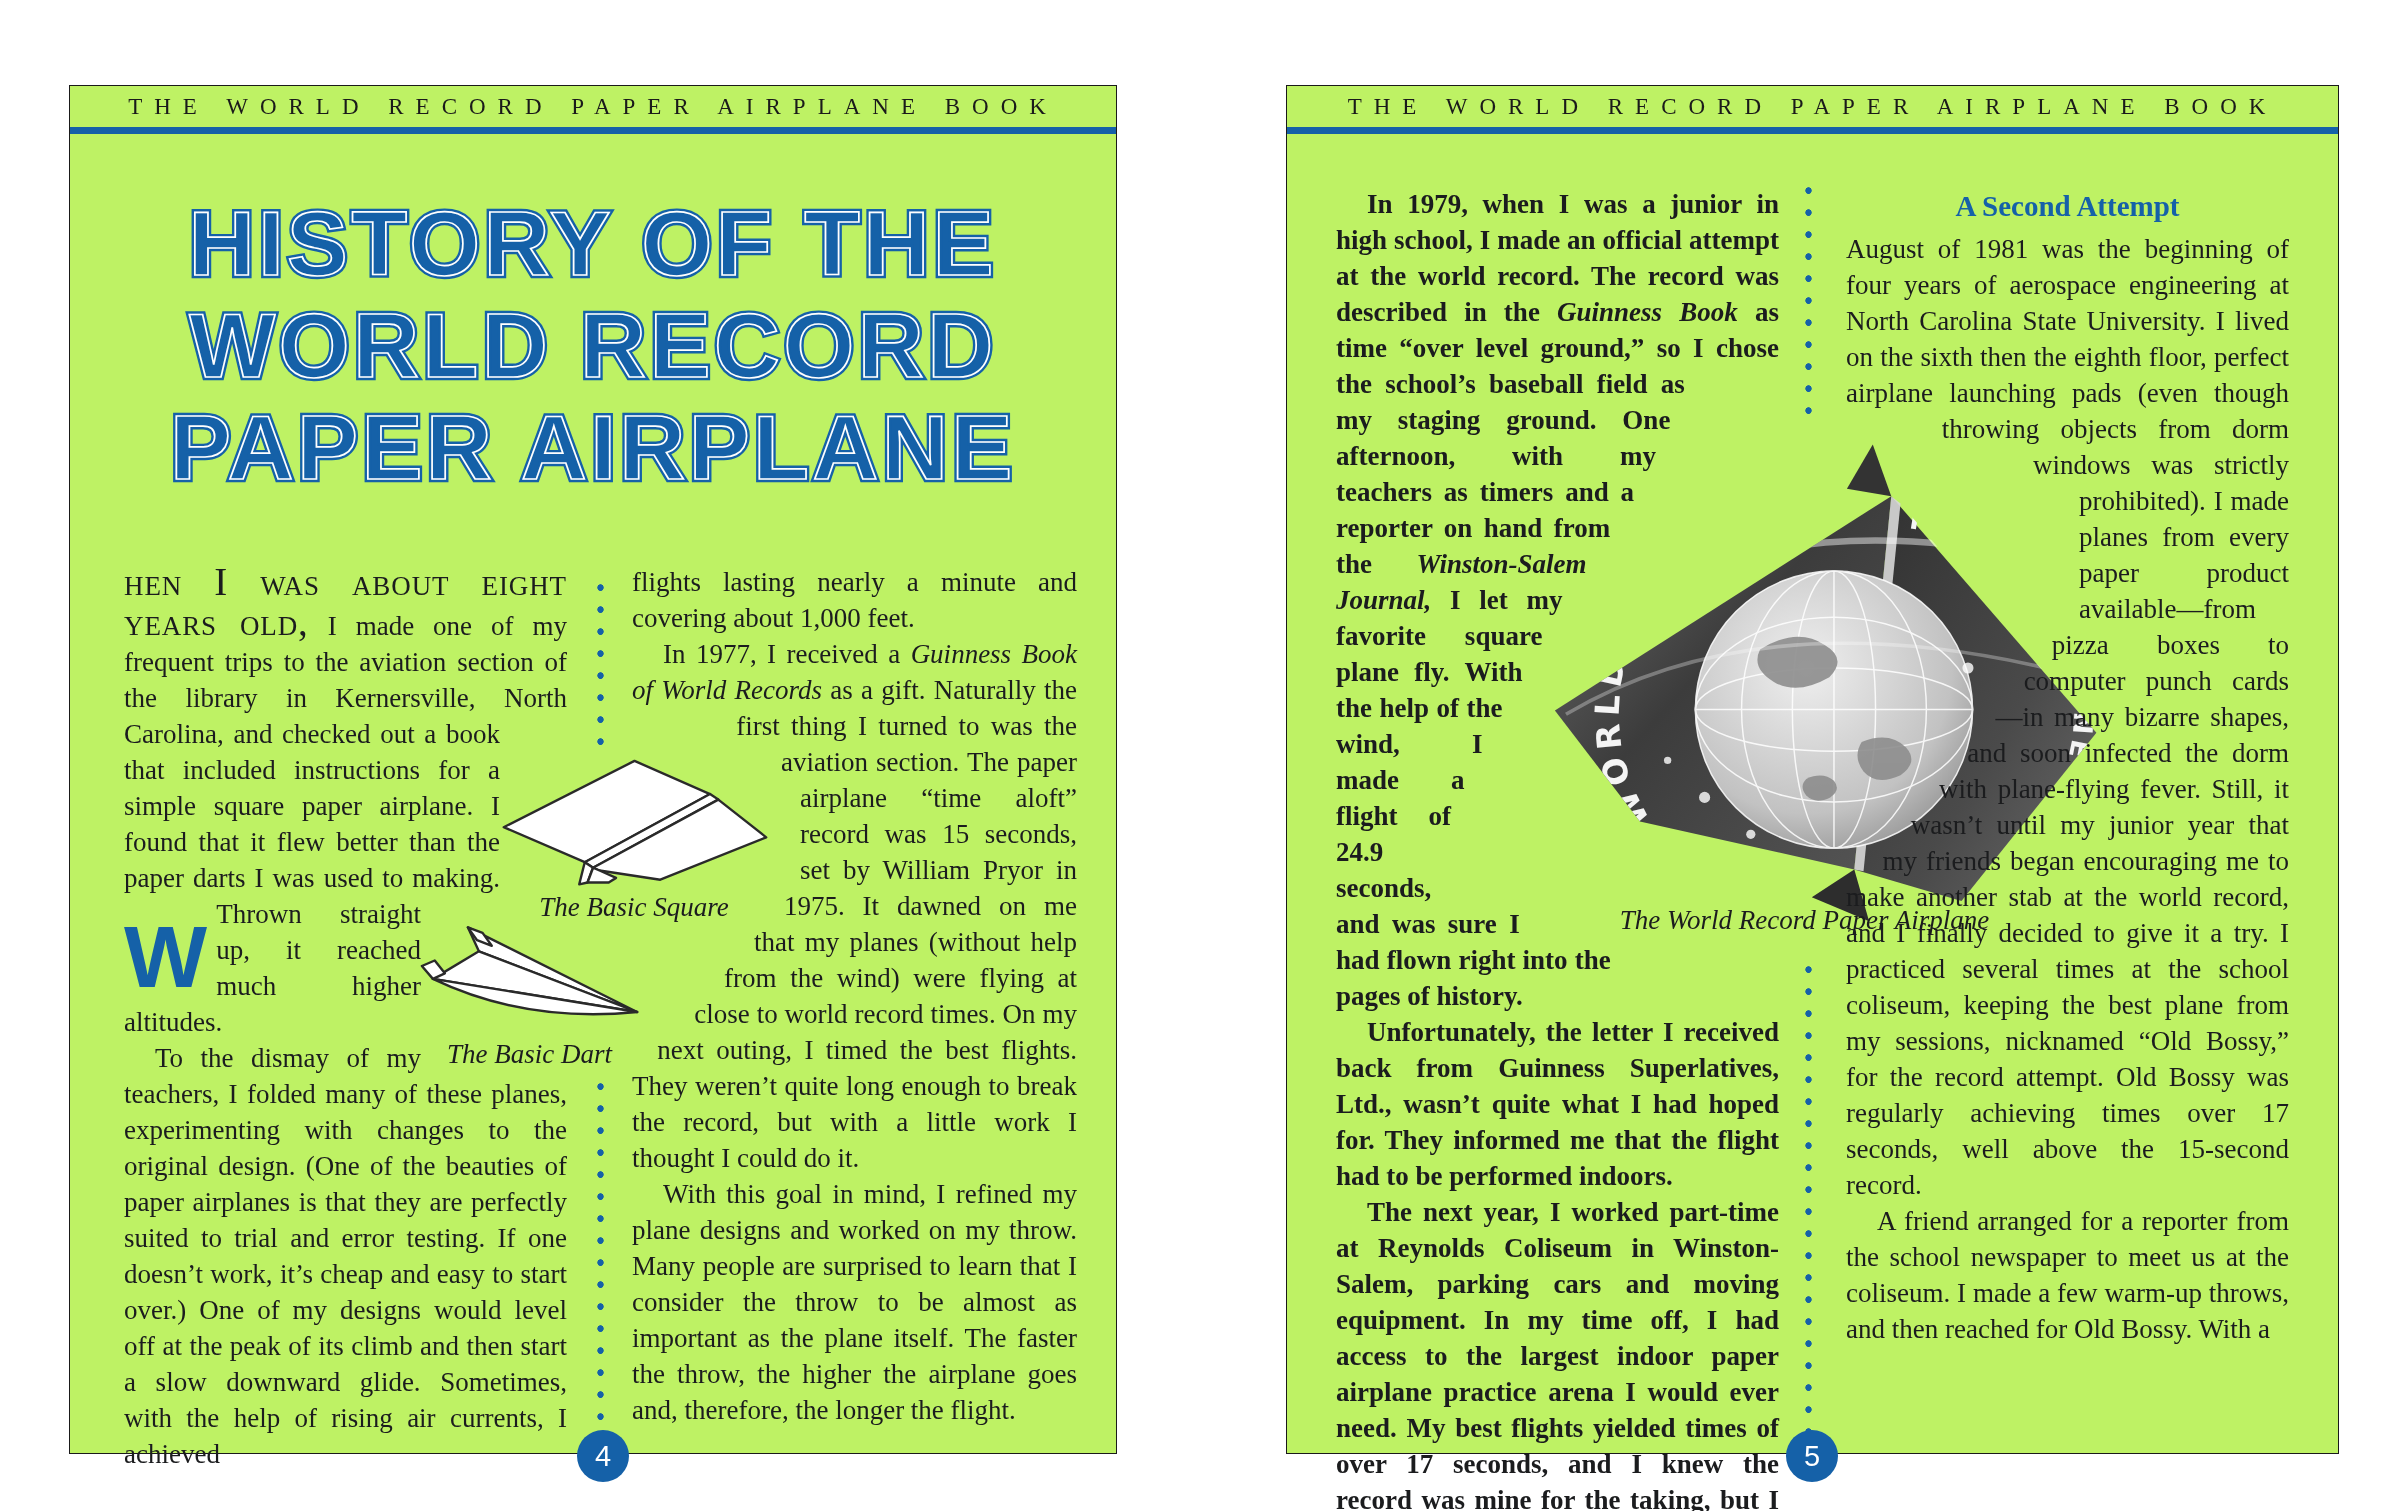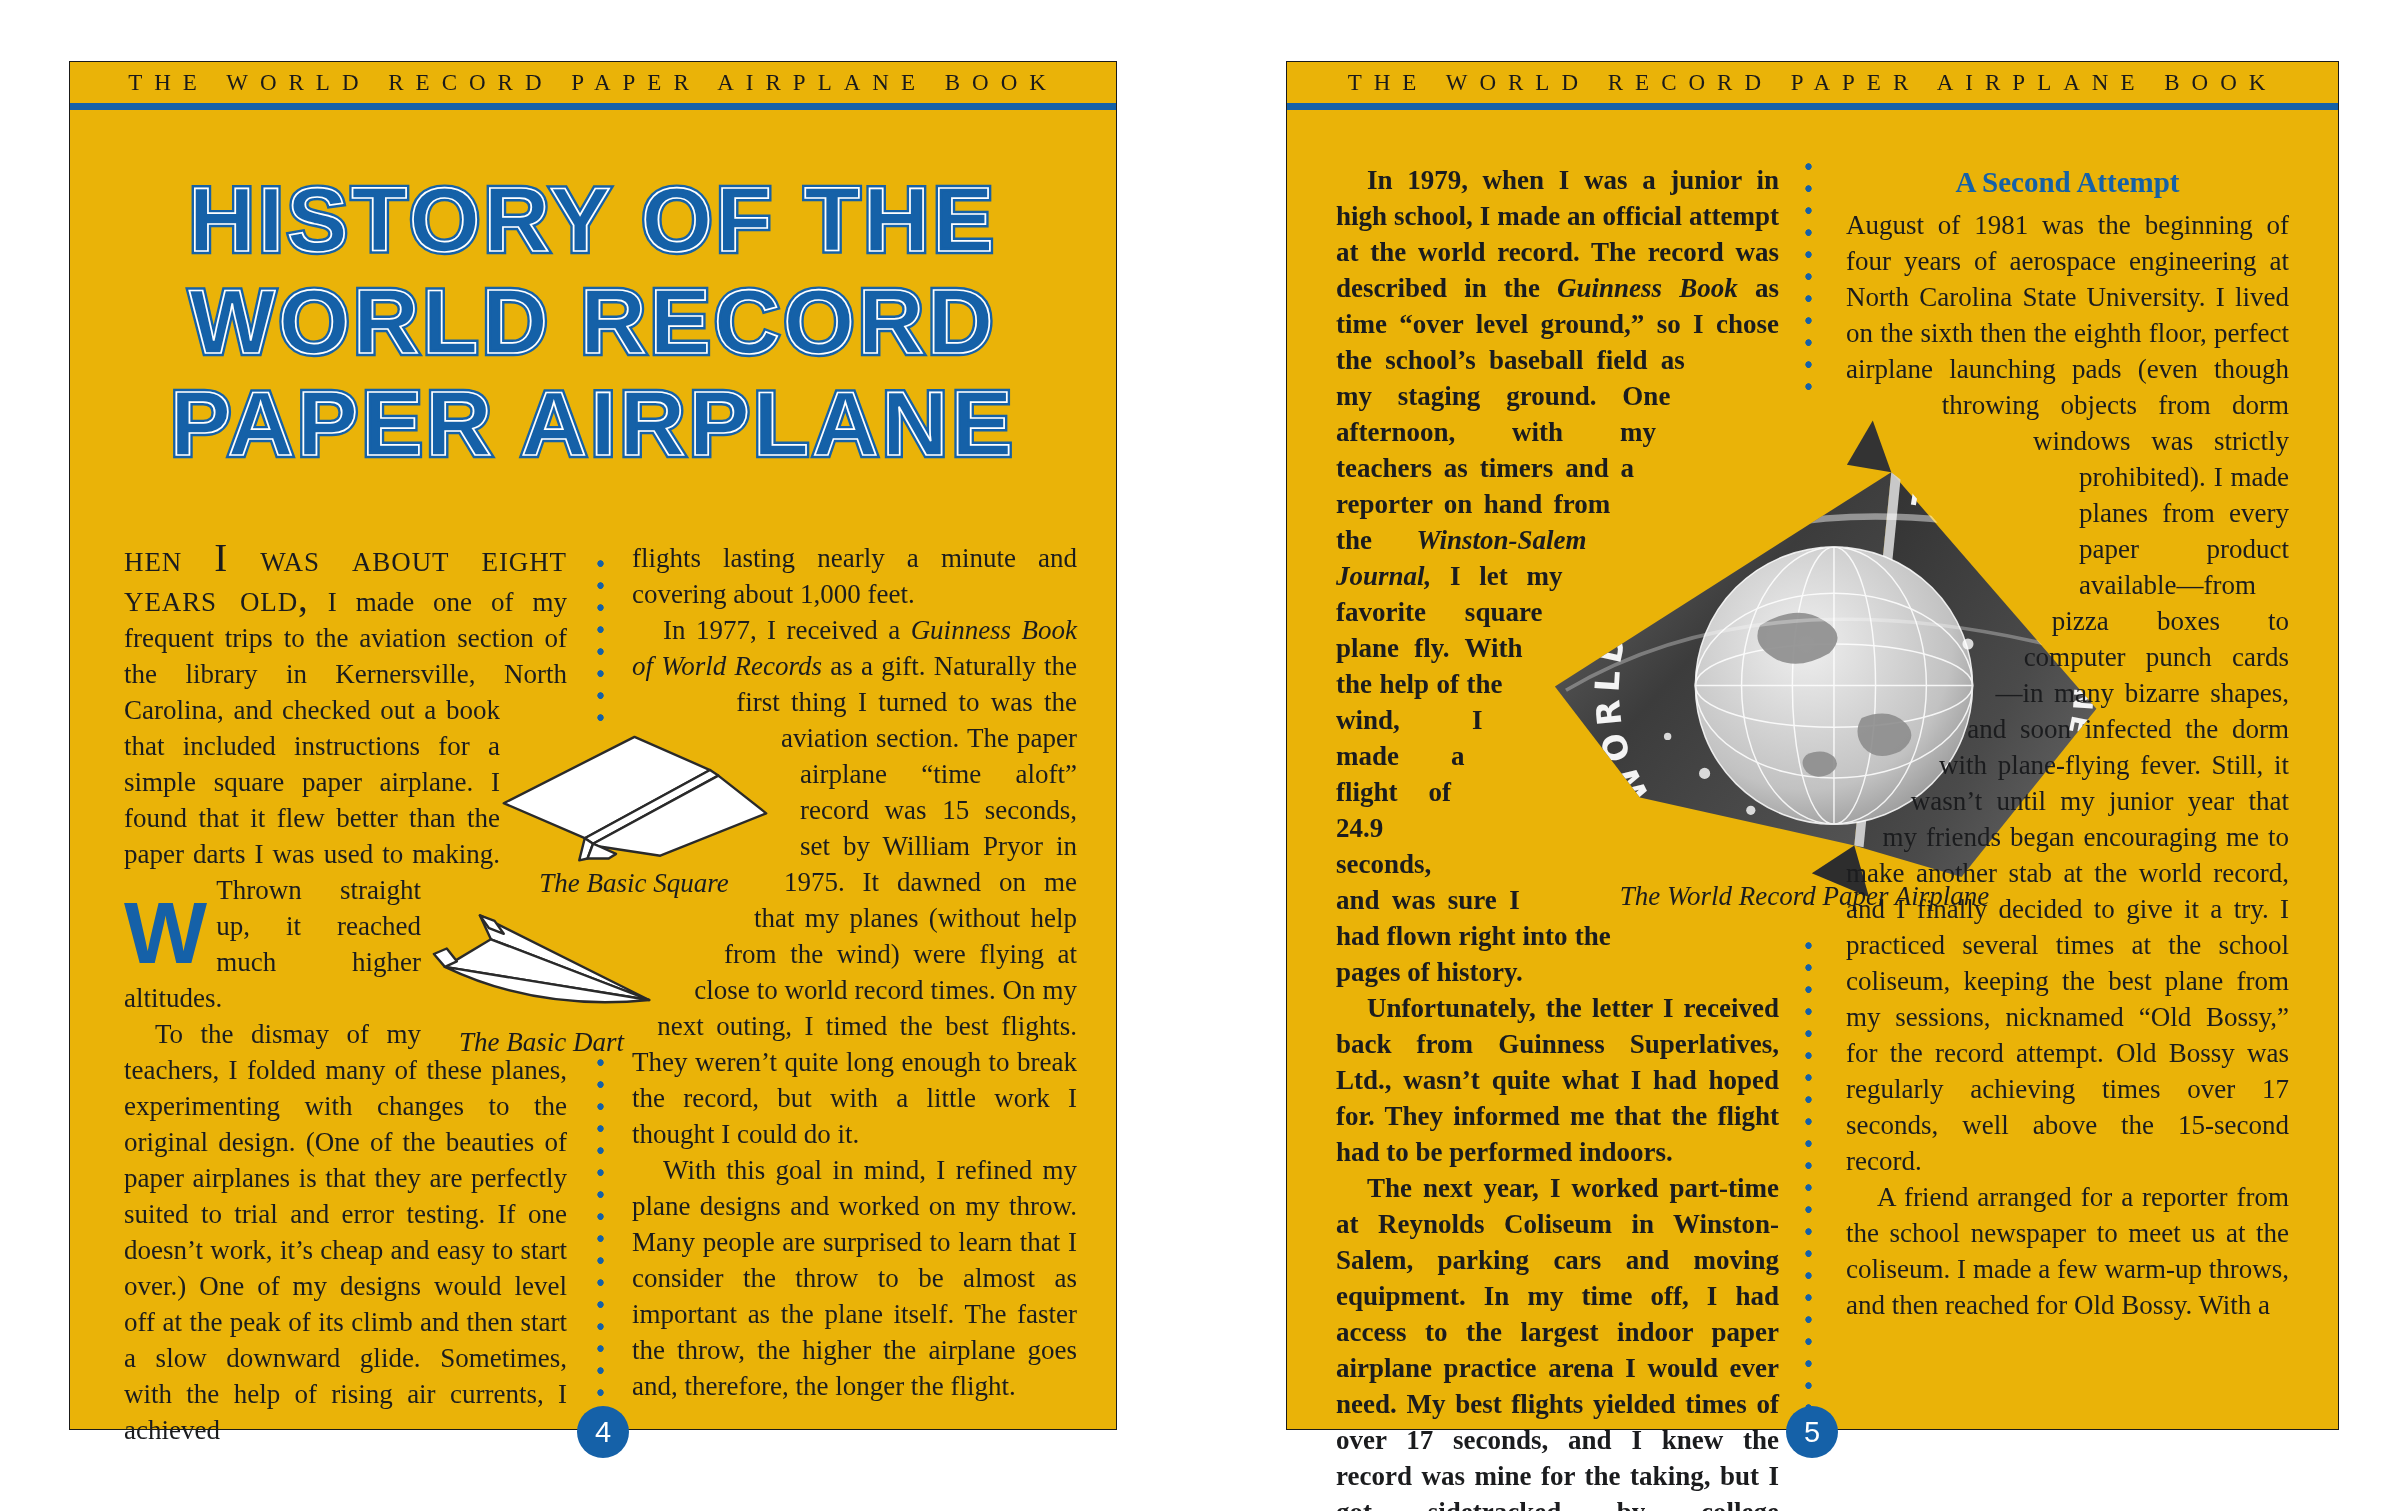--- a/index.html
+++ b/index.html
@@ -1,18 +1,18 @@
 <!DOCTYPE html>
 <html style="font-size:14.8px"><head>
 <meta charset="utf-8">
 <style>
   html,body{margin:0;padding:0;background:#ffffff;}
   .canvas{position:relative;width:2401px;height:1512px;background:#ffffff;overflow:hidden;
           font-family:"Liberation Serif", serif;color:#1b1c1e;}
-  .page{position:absolute;top:61px;width:1046px;height:1367px;border:1.8px solid #1a1a1a;background:#eab308;}
+  .page{position:absolute;top:85px;width:1046px;height:1367px;border:1.8px solid #1a1a1a;background:#bef264;}
   .page.left{left:69px;}
   .page.right{left:1286px;width:1051px;}
   .page-header{position:absolute;top:0;left:0;right:0;height:41px;display:flex;align-items:center;justify-content:center;}
   .page-header .ht{font-family:"Liberation Serif", serif;font-size:23px;letter-spacing:12px;color:#1a1a1a;white-space:nowrap;}
   .rule{position:absolute;top:41px;left:0;right:0;height:6.5px;background:#1561a8;}
 
   
   .big-title{position:absolute;top:91px;left:18.5px;right:18.5px;text-align:center;z-index:3;}
   .t-line{position:relative;display:block;height:102px;line-height:102px;
           font-family:"Liberation Sans", sans-serif;font-weight:700;font-size:91px;letter-spacing:3.7px;}
@@ -93,21 +93,21 @@
           <path d="M8,86 L150,14 L232,50 L96,124 Z"></path>
           <path d="M96,124 L232,50 L241,56 L105,130 Z"></path>
           <path d="M105,130 L241,56 L293,97 L178,143 L112,133 Z"></path>
           <path d="M96,124 L90,148 L99,146 L105,130 Z"></path>
           <path d="M105,130 L112,133 L130,141 L122,146 L99,146 Z"></path>
         </g>
       </svg>
       <figcaption class="figcap">The Basic Square</figcaption>
     </figure>
 
-    <figure class="figure" style="left:344px;top:834px;width:231px;margin:12px;">
+    <figure class="figure" style="left:344px;top:834px;width:231px;margin:0;">
       <svg width="231" height="115" viewBox="0 0 250 125">
         <g fill="#ffffff" stroke="#2a2a2a" stroke-width="2.6" stroke-linejoin="round">
           <path d="M58,8 L242,100 L70,34 Z"></path>
           <path d="M70,34 L242,100 L20,64 Z"></path>
           <path d="M20,64 Q120,112 242,100 L20,64 Z"></path>
           <path d="M58,8 L74,14 L84,28 L68,22 Z"></path>
           <path d="M20,64 L8,50 L22,44 L33,58 Z"></path>
         </g>
       </svg>
       <figcaption class="figcap">The Basic Dart</figcaption>

